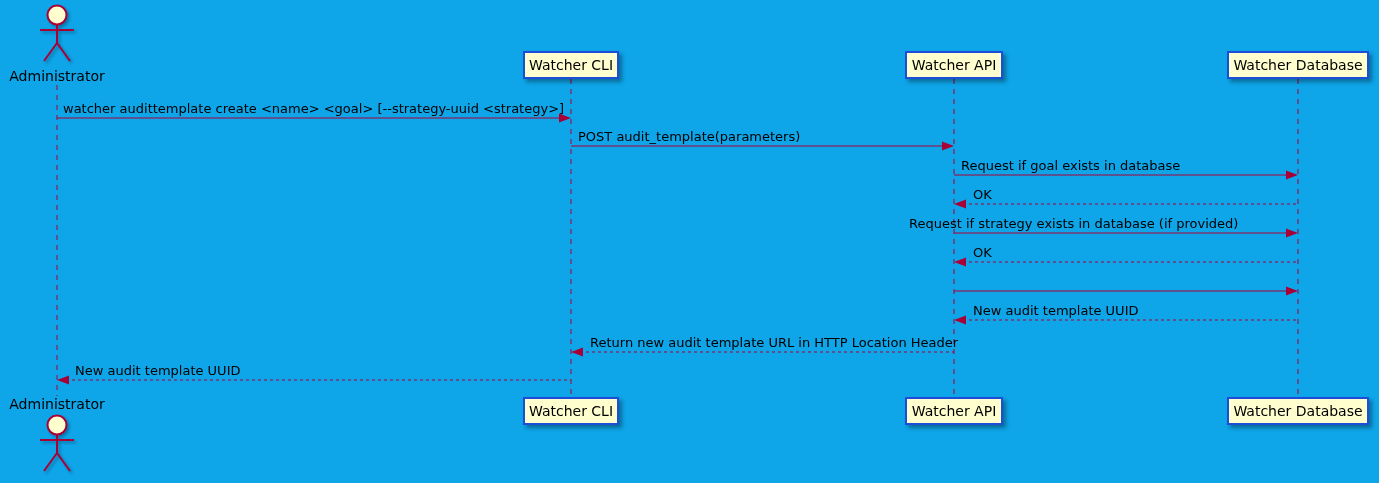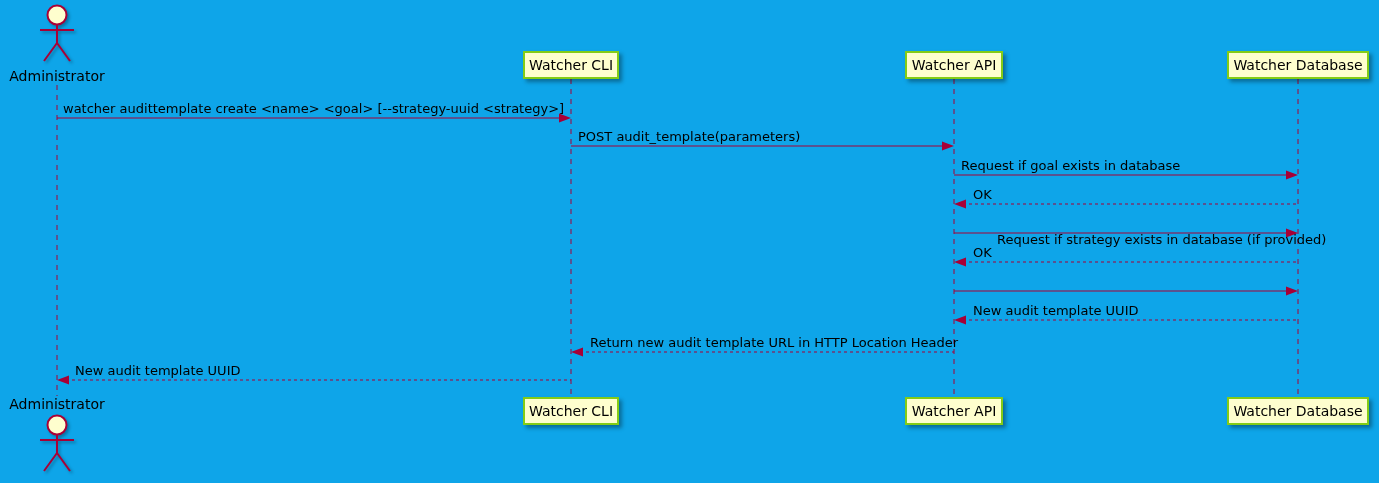--- a/index.html
+++ b/index.html
@@ -11,21 +11,21 @@
     color:#000000;
     overflow:hidden;
   }
   svg.overlay {
     position:absolute; left:0; top:0; width:1379px; height:483px;
   }
   .participant {
     position:absolute;
     height:24px;
     background:#FEFECE;
-    border:2px solid #84cc16;
+    border:2px solid #1d4ed8;
     box-shadow:3px 3px 4px rgba(0,0,0,0.35);
     display:flex; align-items:center; justify-content:center;
     font-size:14px;
     white-space:nowrap;
     z-index:2;
   }
   .actor-label {
     position:absolute;
     width:110px;
     text-align:center;
@@ -144,19 +144,19 @@
     <span>Watcher API</span>
   </div>
   <div class="participant" style="left:1227px; top:397px; width:138px;">
     <span>Watcher Database</span>
   </div>
 
   <div class="msg" style="left:63px;  top:101px;">watcher audittemplate create &lt;name&gt; &lt;goal&gt; [--strategy-uuid &lt;strategy&gt;]</div>
   <div class="msg" style="left:961px; top:158px;">Request if goal exists in database</div>
   <div class="msg" style="left:578px; top:129px;">POST audit_template(parameters)</div>
   <div class="msg" style="left:973px; top:187px;">OK</div>
-  <div class="msg" style="left:997px; top:216px;margin-top:16px;">Request if strategy exists in database (if provided)</div>
+  <div class="msg" style="left:909px; top:216px;">Request if strategy exists in database (if provided)</div>
   <div class="msg" style="left:973px; top:245px;">OK</div>
   <div class="msg" style="left:973px; top:303px;">New audit template UUID</div>
   <div class="msg" style="left:590px; top:335px;">Return new audit template URL in HTTP Location Header</div>
   <div class="msg" style="left:75px;  top:363px;">New audit template UUID</div>
 
 </div>
 
 </body></html>

